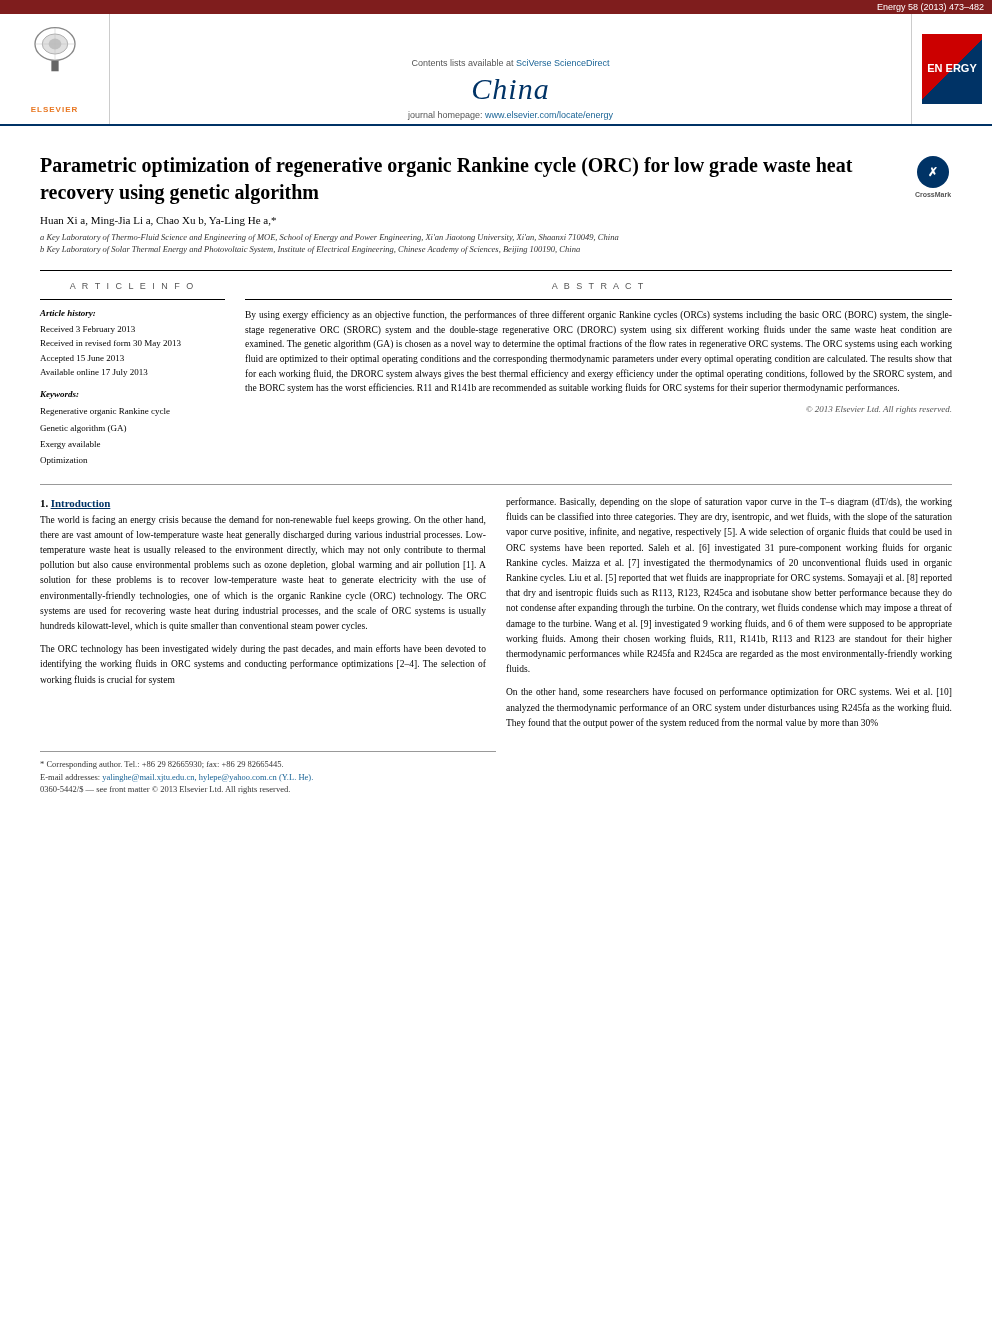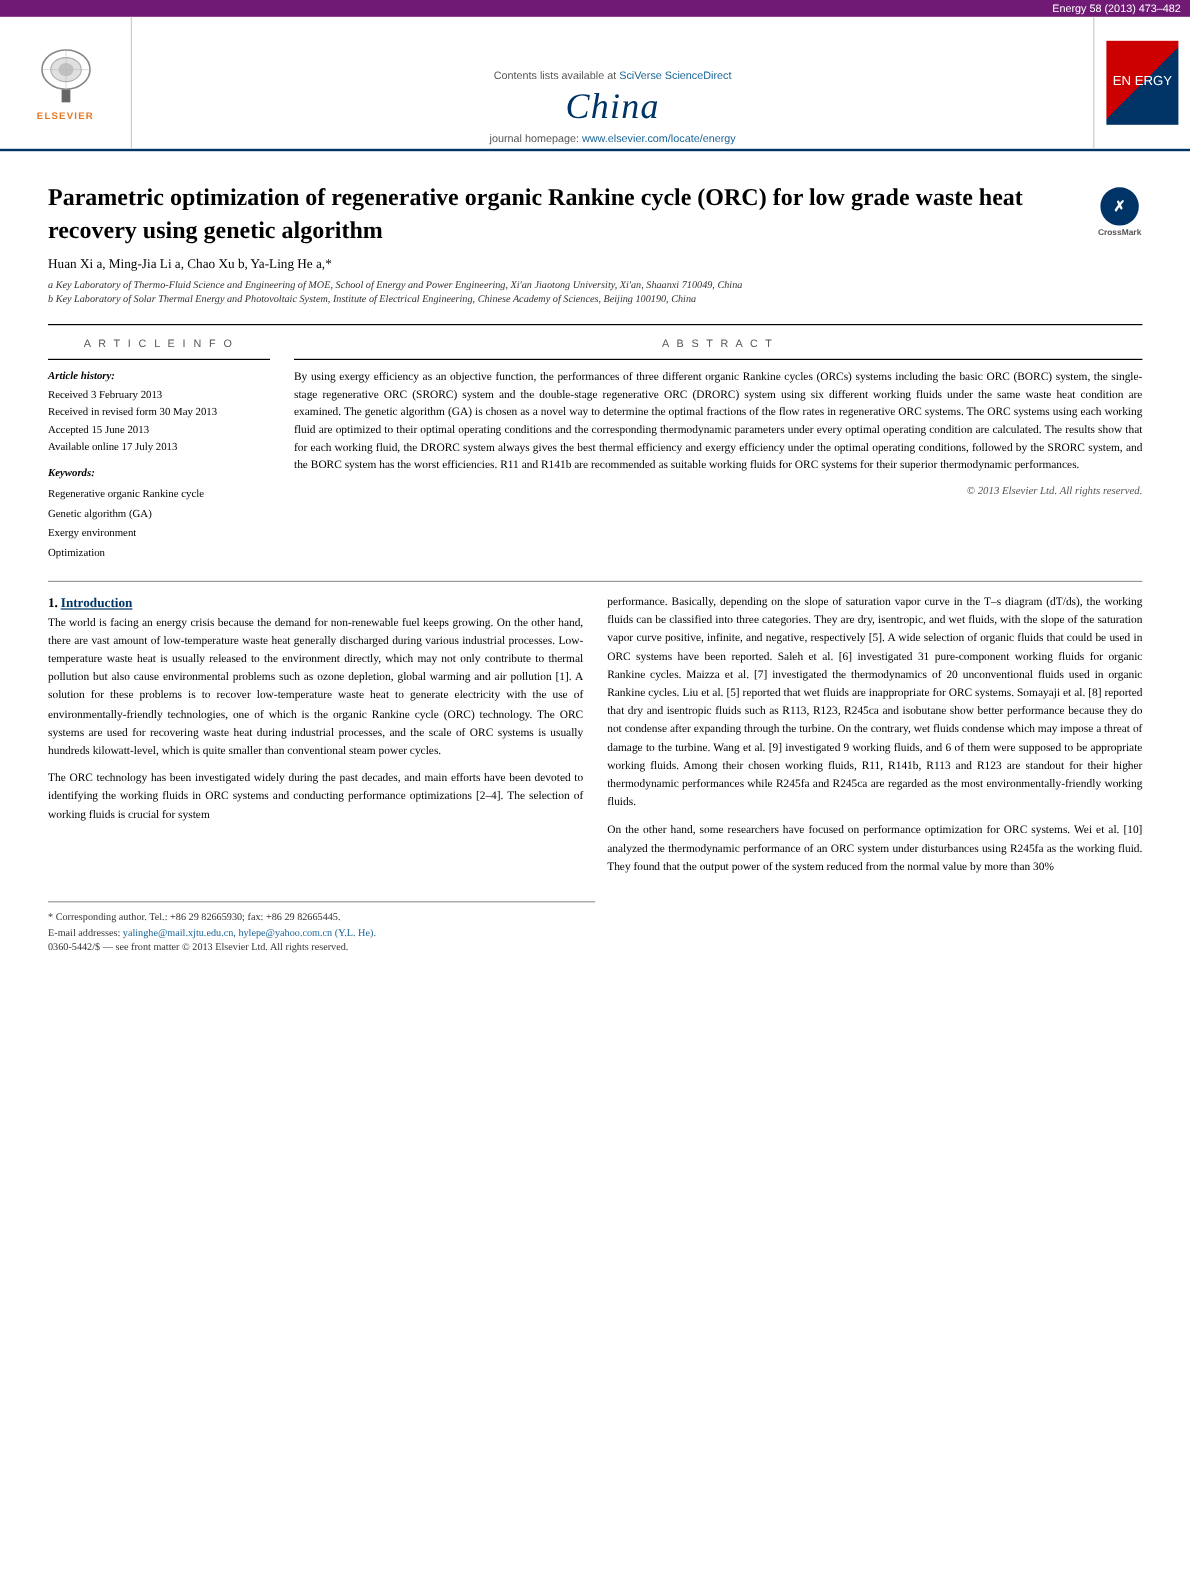--- a/index.html
+++ b/index.html
@@ -6,42 +6,42 @@
     body {
       font-family: 'Times New Roman', Times, serif;
       background: #fff;
       color: #000;
       font-size: 10px;
       width: 992px;
       min-height: 1323px;
     }
 
     .top-bar {
-      background: #701a75;
+      background: #7f1d1d;
       color: #fff;
       text-align: right;
       padding: 2px 8px;
       font-size: 9px;
       font-family: Arial, sans-serif;
     }
 
     .journal-header {
       display: flex;
       align-items: stretch;
       border-bottom: 2px solid #003366;
       padding: 0;
     }
 
     .elsevier-logo {
       width: 110px;
       min-width: 110px;
       border-right: 1px solid #ccc;
       display: flex;
       align-items: center;
-      justify-content: center;
+      justify-content: space-between;
       padding: 10px;
       flex-direction: column;
     }
     .elsevier-logo-text {
       font-family: Arial, sans-serif;
       font-size: 8px;
       color: #e87722;
       font-weight: bold;
       letter-spacing: 1px;
       margin-top: 4px;
@@ -95,21 +95,21 @@
       height: 70px;
       background: linear-gradient(135deg, #cc0000 0%, #cc0000 50%, #003366 50%);
       position: relative;
       display: flex;
       align-items: center;
       justify-content: center;
     }
     .journal-logo-box-text {
       color: #fff;
       font-size: 11px;
-      font-weight: normal;
+      font-weight: bold;
       font-family: Arial, sans-serif;
       text-align: right;
       line-height: 1.2;
     }
 
     .main-content {
       padding: 16px 40px 0 40px;
     }
 
     .article-title {
@@ -385,21 +385,21 @@
       <div class="article-history-item">
         <span>Accepted 15 June 2013</span>
       </div>
       <div class="article-history-item">
         <span>Available online 17 July 2013</span>
       </div>
 
       <div class="keywords-title">Keywords:</div>
       <div class="keywords-item">Regenerative organic Rankine cycle</div>
       <div class="keywords-item">Genetic algorithm (GA)</div>
-      <div class="keywords-item">Exergy environment</div>
+      <div class="keywords-item">Exergy available</div>
       <div class="keywords-item">Optimization</div>
     </div>
 
     <div class="right-col">
       <div class="section-label">A B S T R A C T</div>
       <hr class="divider">
       <div class="abstract-text">By using exergy efficiency as an objective function, the performances of three different organic Rankine cycles (ORCs) systems including the basic ORC (BORC) system, the single-stage regenerative ORC (SRORC) system and the double-stage regenerative ORC (DRORC) system using six different working fluids under the same waste heat condition are examined. The genetic algorithm (GA) is chosen as a novel way to determine the optimal fractions of the flow rates in regenerative ORC systems. The ORC systems using each working fluid are optimized to their optimal operating conditions and the corresponding thermodynamic parameters under every optimal operating condition are calculated. The results show that for each working fluid, the DRORC system always gives the best thermal efficiency and exergy efficiency under the optimal operating conditions, followed by the SRORC system, and the BORC system has the worst efficiencies. R11 and R141b are recommended as suitable working fluids for ORC systems for their superior thermodynamic performances.</div>
       <div class="copyright-line">© 2013 Elsevier Ltd. All rights reserved.</div>
     </div>
 

